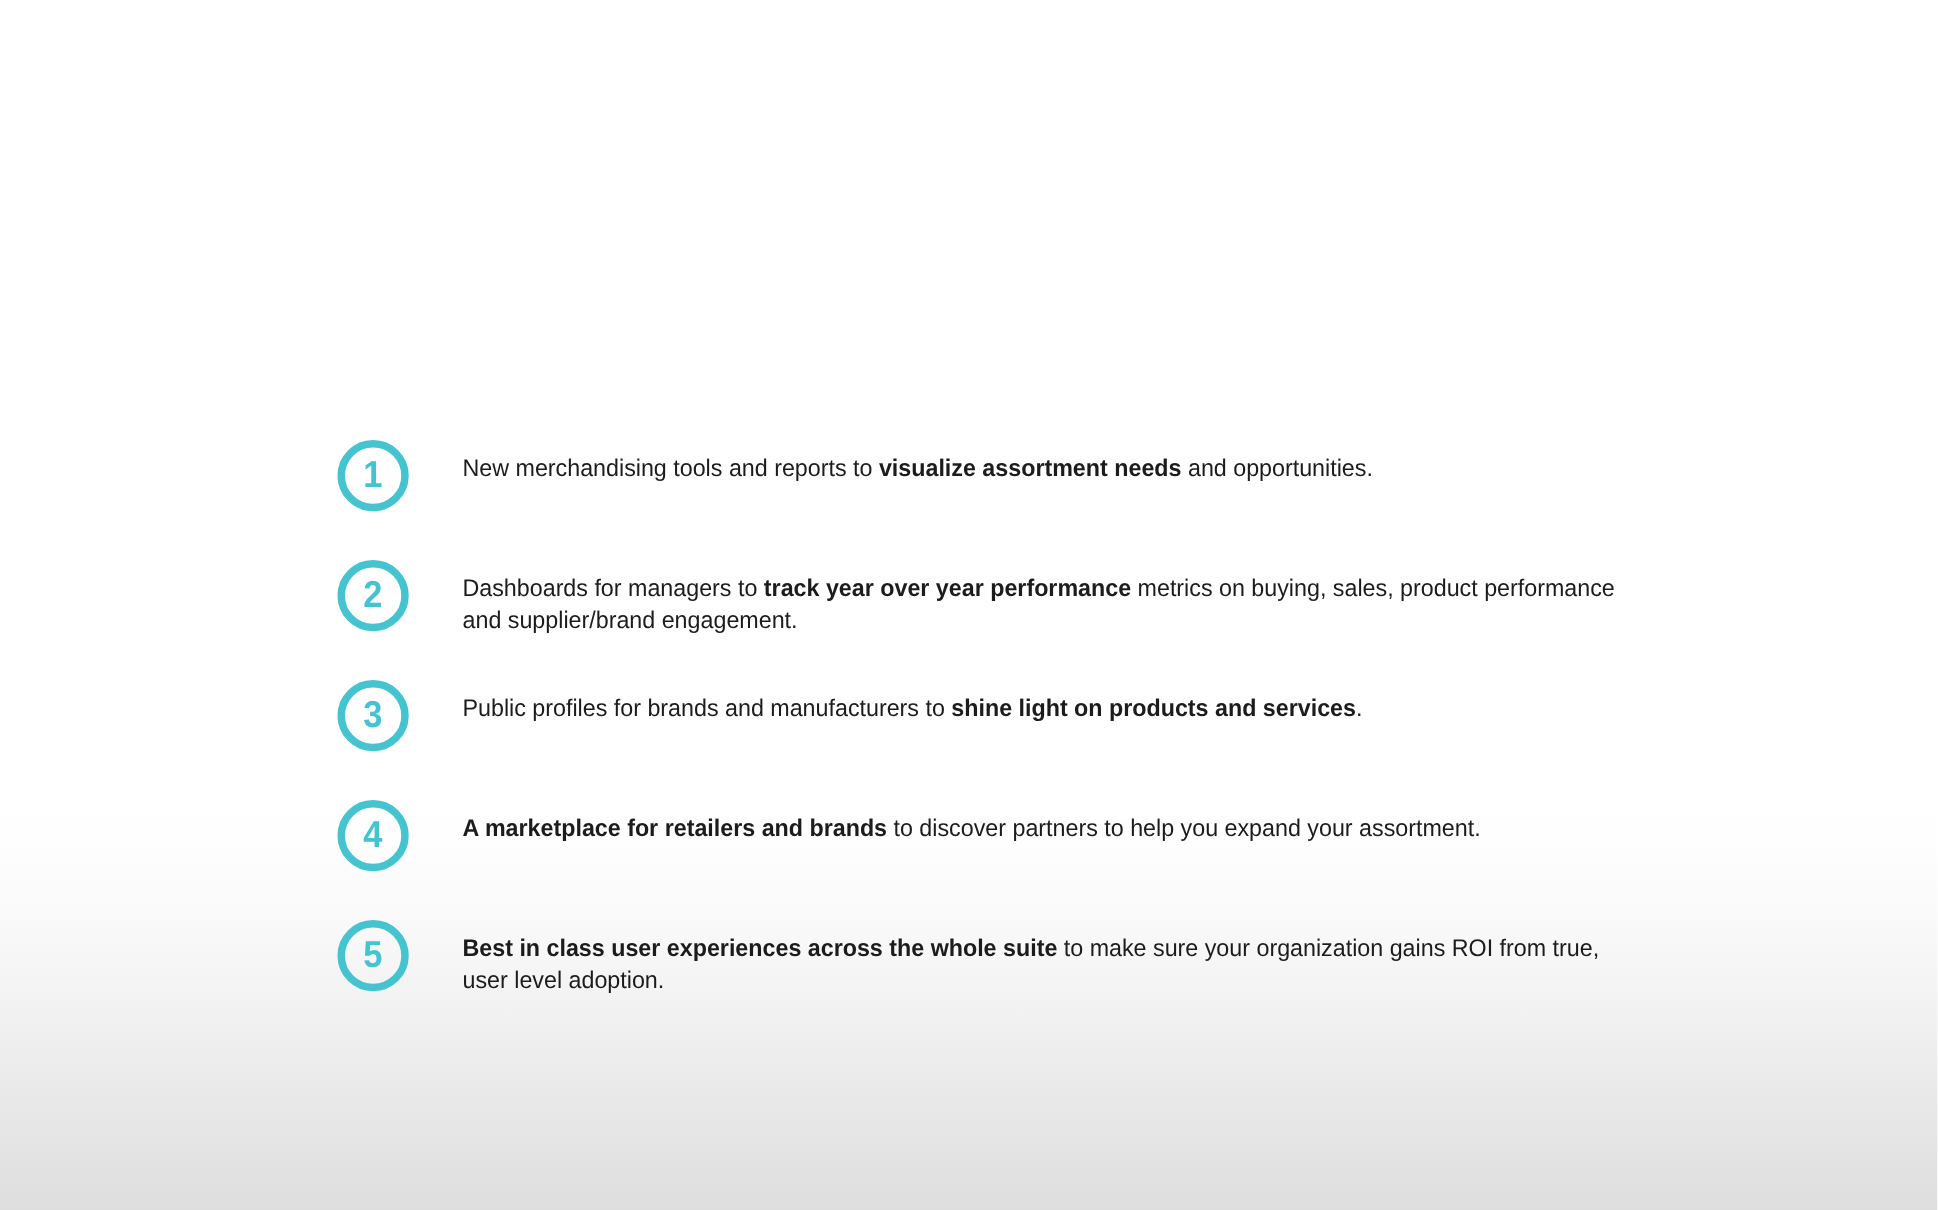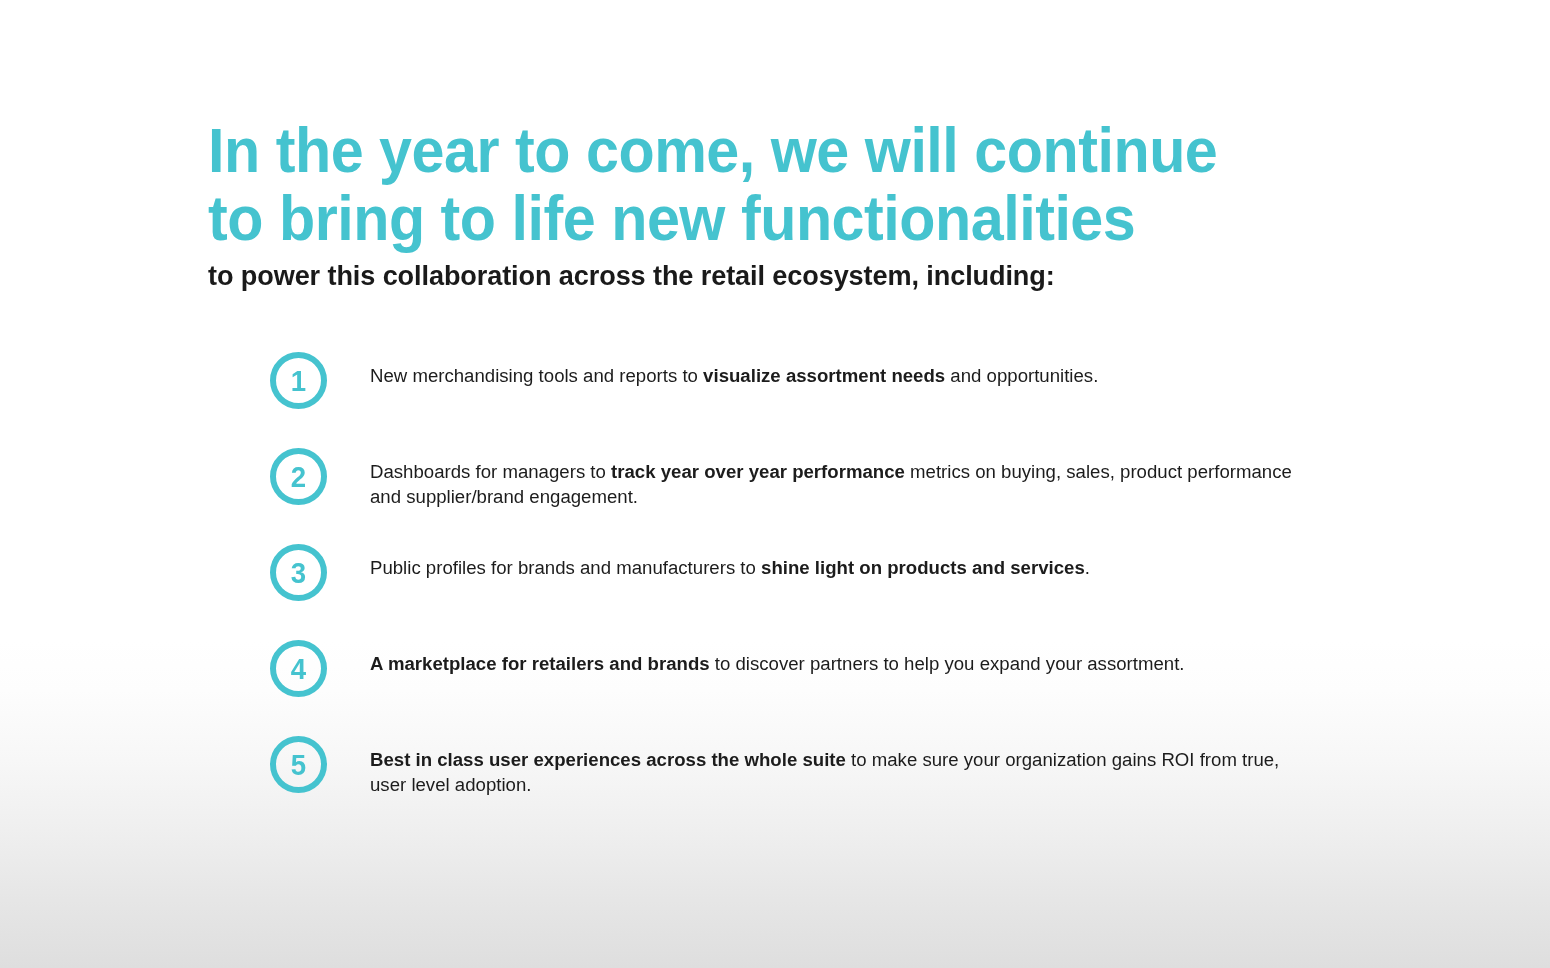--- a/index.html
+++ b/index.html
@@ -113,25 +113,20 @@
 
   .item-text b {
     font-weight: bold;
   }
 </style>
 </head>
 <body>
 
 <div id="slide">
 
-  <div id="headline-block">
-    <div class="headline-line">In the year to come, we will continue</div>
-    <div class="headline-line">to bring to life new functionalities</div>
-    <div id="subheadline">to power this collaboration across the retail ecosystem, including:</div>
-  </div>
 
   <div id="list">
       <div class="list-item">
         <div class="badge">
           <span class="badge-number">1</span>
         </div>
         <div class="item-text"><span>New merchandising tools and reports to </span><b>visualize assortment needs</b><span> and opportunities.</span></div>
       </div>
       <div class="list-item">
         <div class="badge">

